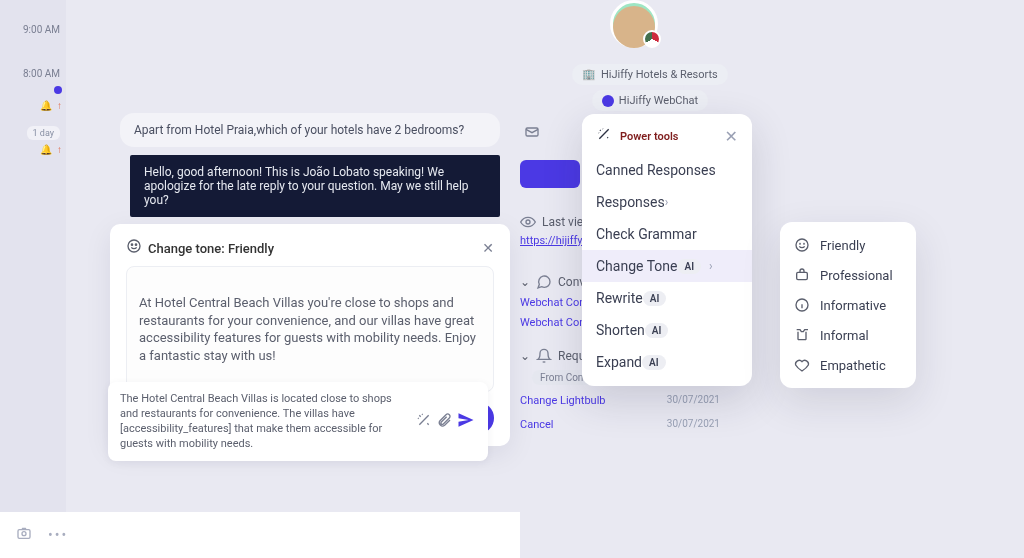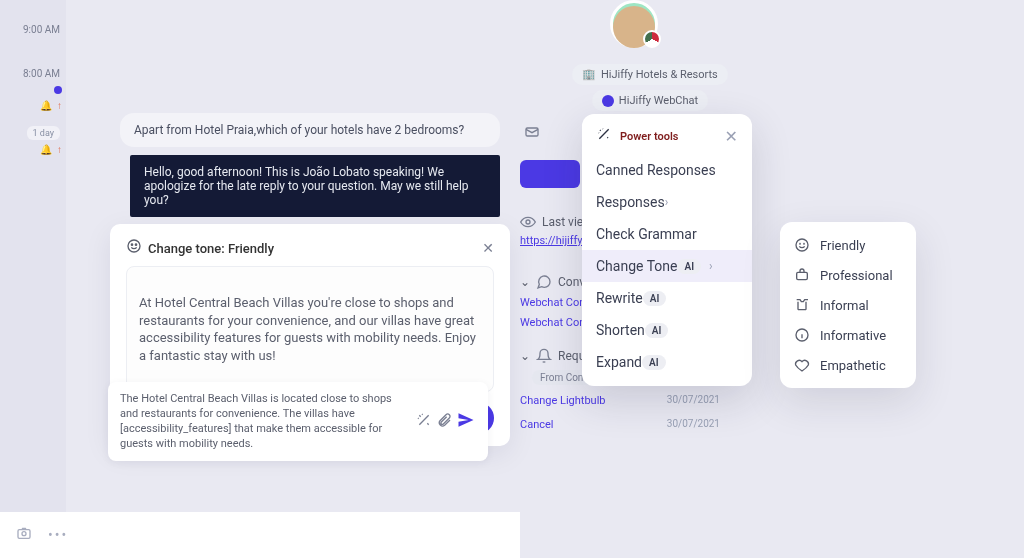--- a/index.html
+++ b/index.html
@@ -242,31 +242,31 @@
     </div>
   <div class="tone-opt">
       <svg class="ic" viewBox="0 0 24 24" fill="none" stroke-width="2">
         <rect x="4" y="8" width="16" height="11" rx="2"></rect>
         <path d="M9 8V6a3 3 0 016 0v2"></path>
       </svg>
       <span>Professional</span>
     </div>
   <div class="tone-opt">
       <svg class="ic" viewBox="0 0 24 24" fill="none" stroke-width="2">
+        <circle cx="12" cy="12" r="9"></circle>
+        <path d="M12 8h.01M11 12h1v4h1"></path>
+      </svg>
+      <span>Informative</span>
+    </div>
+  <div class="tone-opt">
+      <svg class="ic" viewBox="0 0 24 24" fill="none" stroke-width="2">
         <path d="M4 4h5l2 3h3l2-3h5"></path>
         <path d="M6 7v12M18 7v12M6 19h12"></path>
       </svg>
       <span>Informal</span>
     </div>
   <div class="tone-opt">
       <svg class="ic" viewBox="0 0 24 24" fill="none" stroke-width="2">
-        <circle cx="12" cy="12" r="9"></circle>
-        <path d="M12 8h.01M11 12h1v4h1"></path>
-      </svg>
-      <span>Informative</span>
-    </div>
-  <div class="tone-opt">
-      <svg class="ic" viewBox="0 0 24 24" fill="none" stroke-width="2">
         <path d="M12 21s-7-4.5-9.5-9a5.5 5.5 0 019.5-5 5.5 5.5 0 019.5 5C19 16.5 12 21 12 21z"></path>
       </svg>
       <span>Empathetic</span>
     </div>
 </div>
 
 </body></html>

